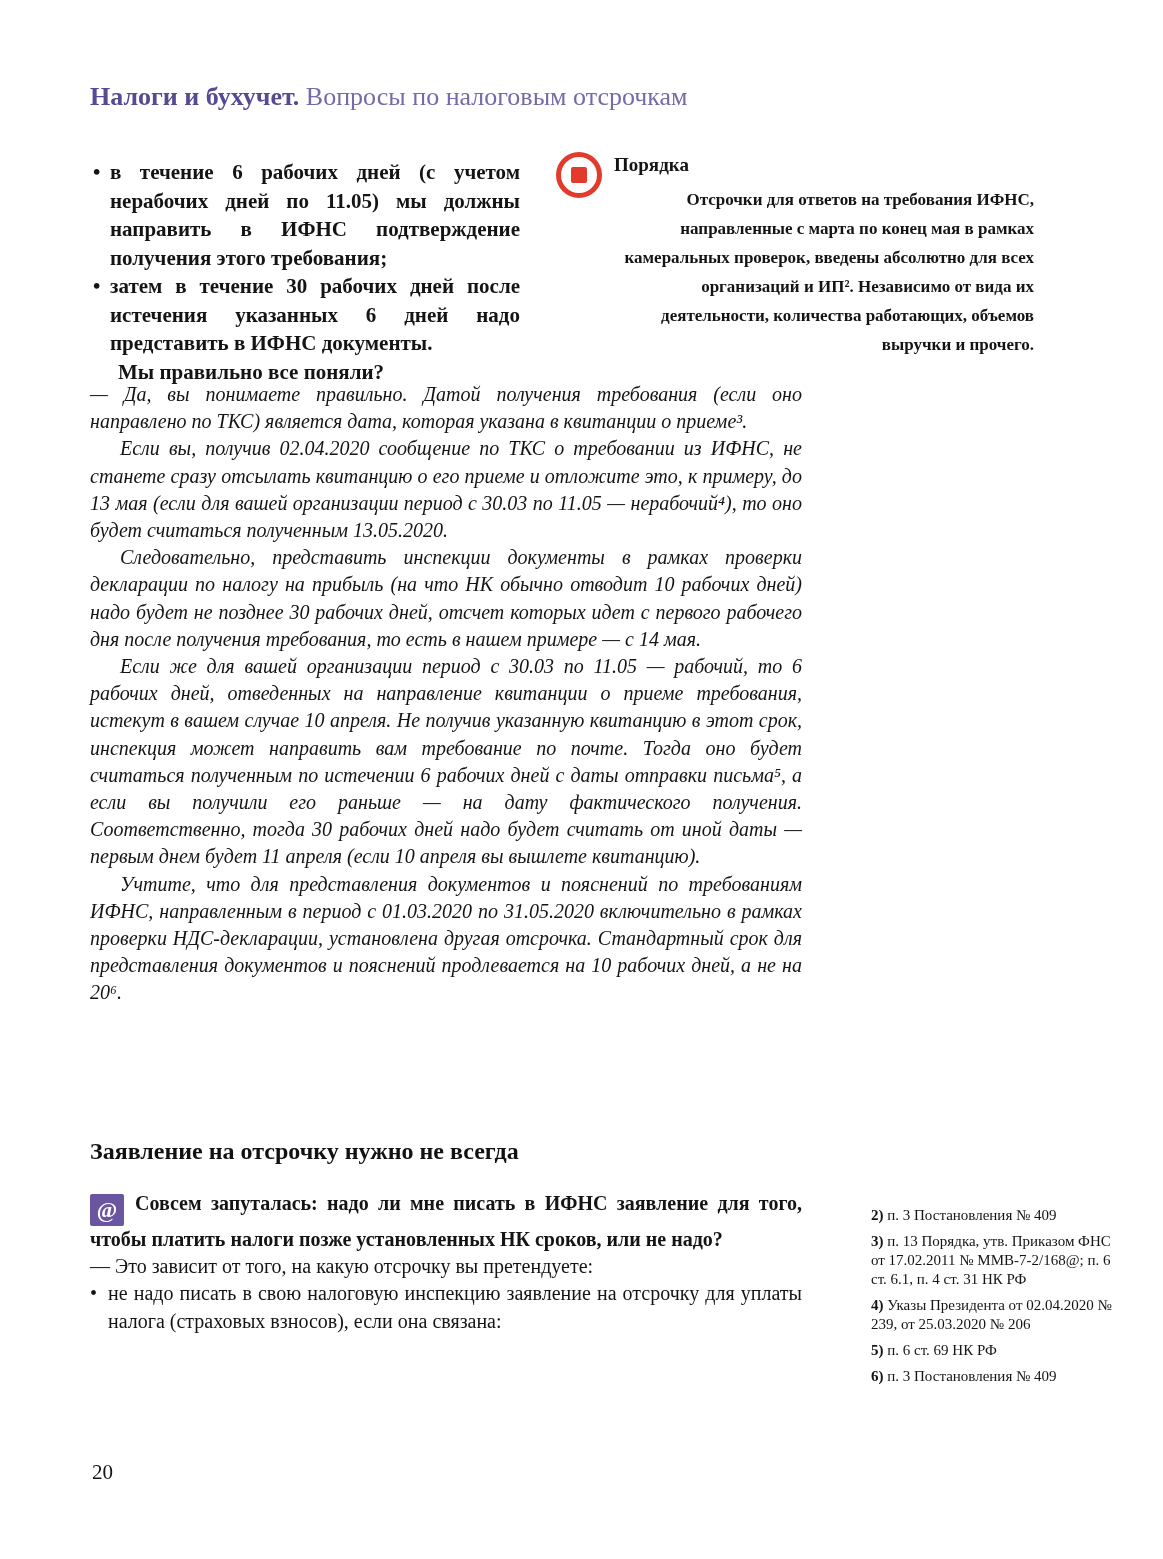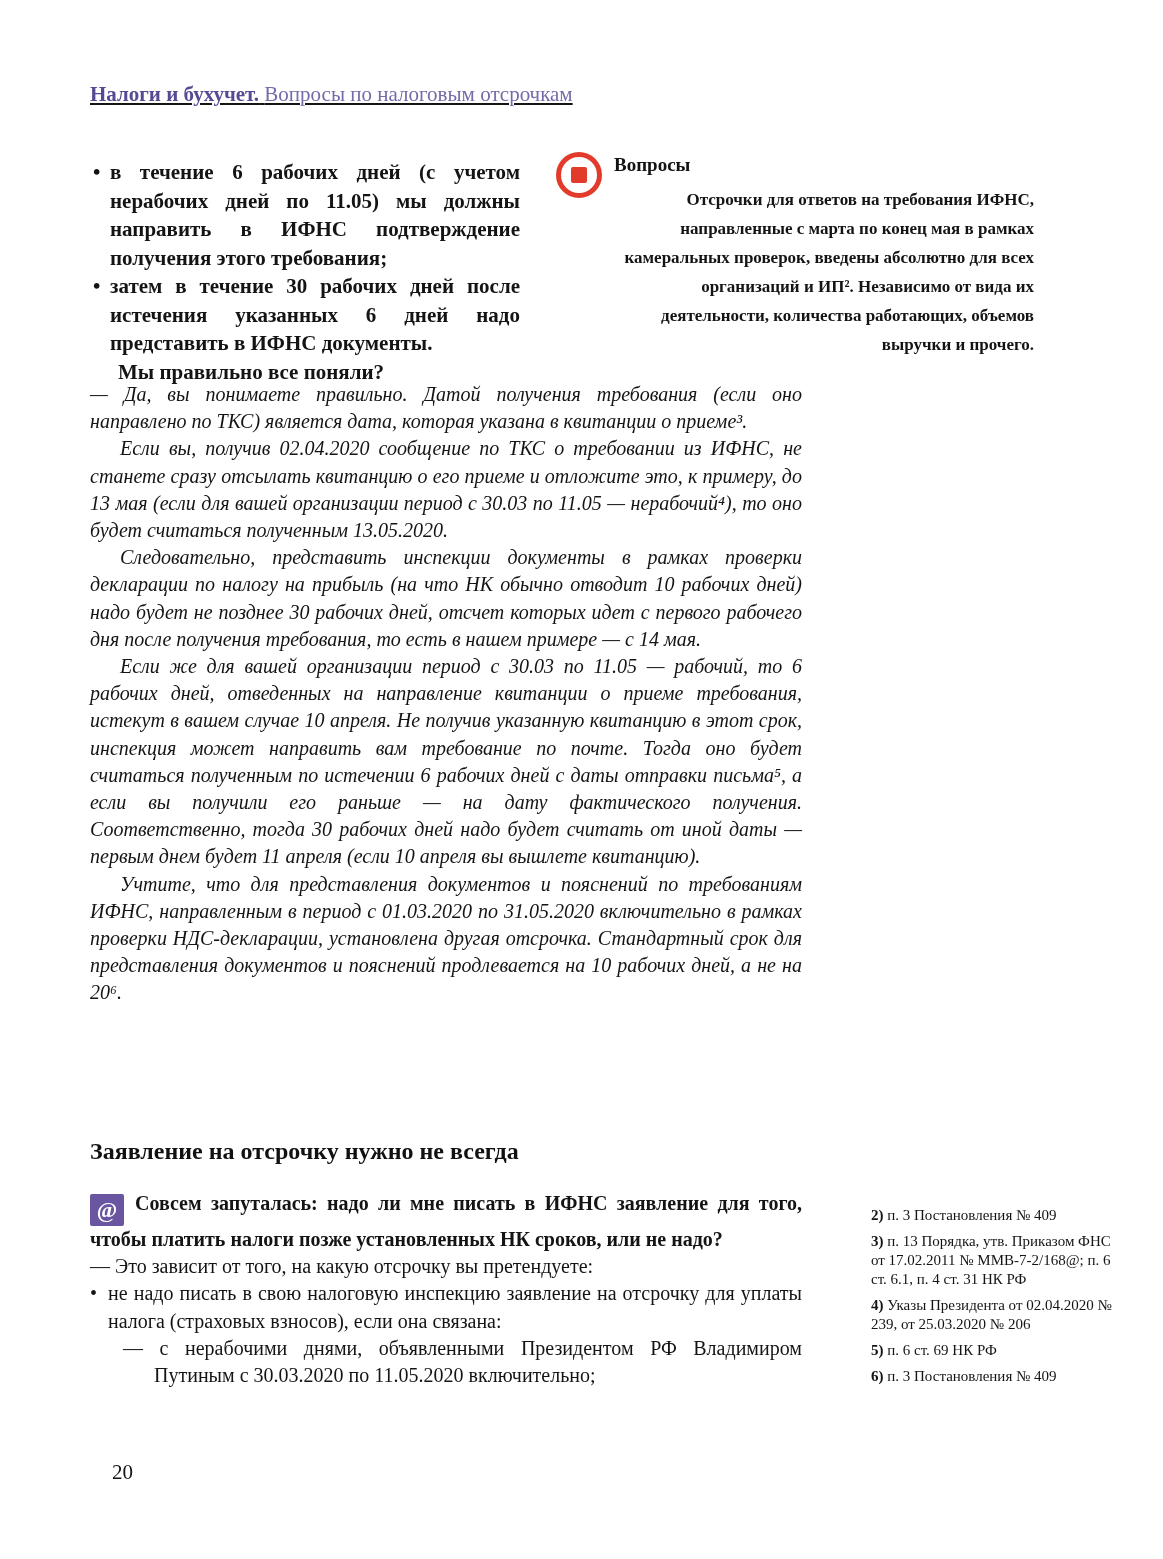--- a/index.html
+++ b/index.html
@@ -7,21 +7,21 @@
     position: relative;
     width: 1163px;
     height: 1559px;
     background: #ffffff;
     font-family: "Liberation Serif", "DejaVu Serif", serif;
     color: #141414;
     overflow: hidden;
   }
 
   
-  .runhead { position: absolute; left: 90px; top: 82px; font-size: 21px; white-space: nowrap; text-decoration: underline; }
+  .runhead { position: absolute; left: 90px; top: 82px; font-size: 26px; white-space: nowrap; }
   .brand  { color: #564a93; font-weight: bold; }
   .rubric { color: #746ba8; }
 
   
   .intro {
     position: absolute; left: 90px; top: 158px; width: 430px;
     font-size: 21px; font-weight: bold; line-height: 28.5px;
     text-align: justify; hyphens: auto; -webkit-hyphens: auto;
   }
   .intro-bullet { position: relative; padding-left: 20px; }
@@ -65,21 +65,21 @@
   .qa-bullet { position: relative; padding-left: 18px; }
   .dot2 { position: absolute; left: 0; }
   .qa-subitem { padding-left: 64px; text-indent: -31px; }
 
   
   .footnotes { position: absolute; left: 823px; top: 1206px; width: 245px; font-size: 15px; line-height: 19px; margin-left: 48px; }
   .footnote { margin-bottom: 7px; }
   .fn-num { font-weight: bold; }
 
   
-  .page-number { position: absolute; left: 92px; top: 1460px; font-size: 21px; margin-left: 20px; }
+  .page-number { position: absolute; left: 92px; top: 1460px; font-size: 21px; }
 </style>
 </head>
 <body>
 
 <div class="page">
 
   <header class="runhead">
     <span class="brand">Налоги и бухучет.</span>
     <span class="rubric">Вопросы по налоговым отсрочкам</span>
   </header>
@@ -94,21 +94,21 @@
       <span>затем в течение 30 рабочих дней после истечения указанных 6 дней надо представить в ИФНС документы.</span>
     </div>
     <div class="intro-question">Мы правильно все поняли?</div>
   </section>
 
   <aside class="attention">
     <div class="att-icon">
       <div class="att-square"></div>
     </div>
     <div class="att-content">
-      <div class="att-title">Вопросы</div>
+      <div class="att-title">Порядка</div>
       <div class="att-body">Отсрочки для ответов на требования ИФНС, направленные с марта по конец мая в рамках камеральных проверок, введены абсолютно для всех организаций и ИП². Независимо от вида их деятельности, количества работающих, объемов выручки и прочего.</div>
     </div>
   </aside>
 
   <main class="body-col">
     <p class="para no-indent">— Да, вы понимаете правильно. Датой получения требования (если оно направлено по ТКС) является дата, которая указана в квитанции о приеме³.</p>
     <p class="para">Если вы, получив 02.04.2020 сообщение по ТКС о требовании из ИФНС, не станете сразу отсылать квитанцию о его приеме и отложите это, к примеру, до 13 мая (если для вашей организации период с 30.03 по 11.05 — нерабочий⁴), то оно будет считаться полученным 13.05.2020.</p>
     <p class="para">Следовательно, представить инспекции документы в рамках проверки декларации по налогу на прибыль (на что НК обычно отводит 10 рабочих дней) надо будет не позднее 30 рабочих дней, отсчет которых идет с первого рабочего дня после получения требования, то есть в нашем примере — с 14 мая.</p>
     <p class="para">Если же для вашей организации период с 30.03 по 11.05 — рабочий, то 6 рабочих дней, отведенных на направление квитанции о приеме требования, истекут в вашем случае 10 апреля. Не получив указанную квитанцию в этот срок, инспекция может направить вам требование по почте. Тогда оно будет считаться полученным по истечении 6 рабочих дней с даты отправки письма⁵, а если вы получили его раньше — на дату фактического получения. Соответственно, тогда 30 рабочих дней надо будет считать от иной даты — первым днем будет 11 апреля (если 10 апреля вы вышлете квитанцию).</p>
     <p class="para">Учтите, что для представления документов и пояснений по требованиям ИФНС, направленным в период с 01.03.2020 по 31.05.2020 включительно в рамках проверки НДС-декларации, установлена другая отсрочка. Стандартный срок для представления документов и пояснений продлевается на 10 рабочих дней, а не на 20⁶.</p>
@@ -116,21 +116,20 @@
 
   <h2 class="sec-heading">Заявление на отсрочку нужно не всегда</h2>
 
   <section class="qa">
     <p class="question"><span class="at-icon">@</span><span>Совсем запуталась: надо ли мне писать в ИФНС заявление для того, чтобы платить налоги позже установленных НК сроков, или не надо?</span></p>
     <p class="answer-intro">— Это зависит от того, на какую отсрочку вы претендуете:</p>
     <div class="qa-bullet">
       <span class="dot2">•</span>
       <span>не надо писать в свою налоговую инспекцию заявление на отсрочку для уплаты налога (страховых взносов), если она связана:</span>
     </div>
-    <div class="qa-subitem">— с нерабочими днями, объявленными Президентом РФ Владимиром Путиным с 30.03.2020 по 11.05.2020 включительно;</div>
   </section>
 
   <aside class="footnotes">
     <div class="footnote">
       <b class="fn-num">2)</b>
       <span>п. 3 Постановления № 409</span>
     </div>
     <div class="footnote">
       <b class="fn-num">3)</b>
       <span>п. 13 Порядка, утв. Приказом ФНС от 17.02.2011 № ММВ-7-2/168@; п. 6 ст. 6.1, п. 4 ст. 31 НК РФ</span>

